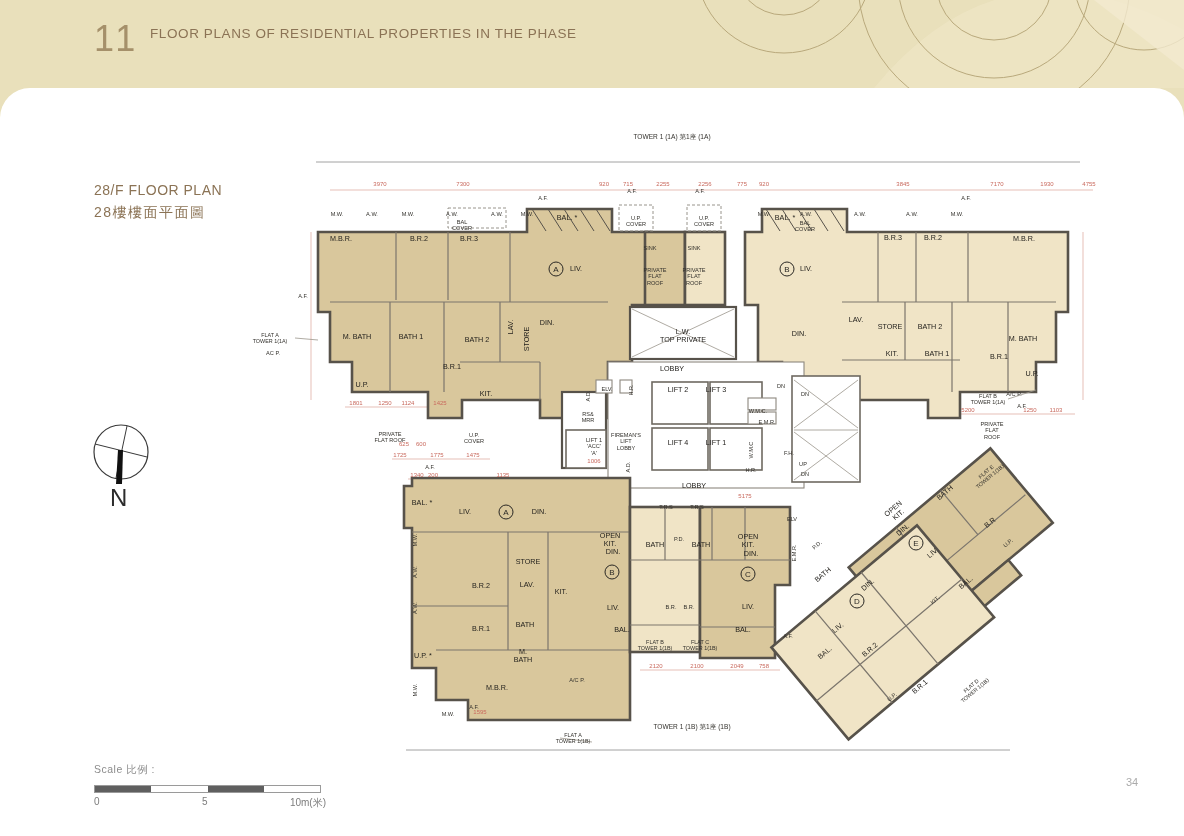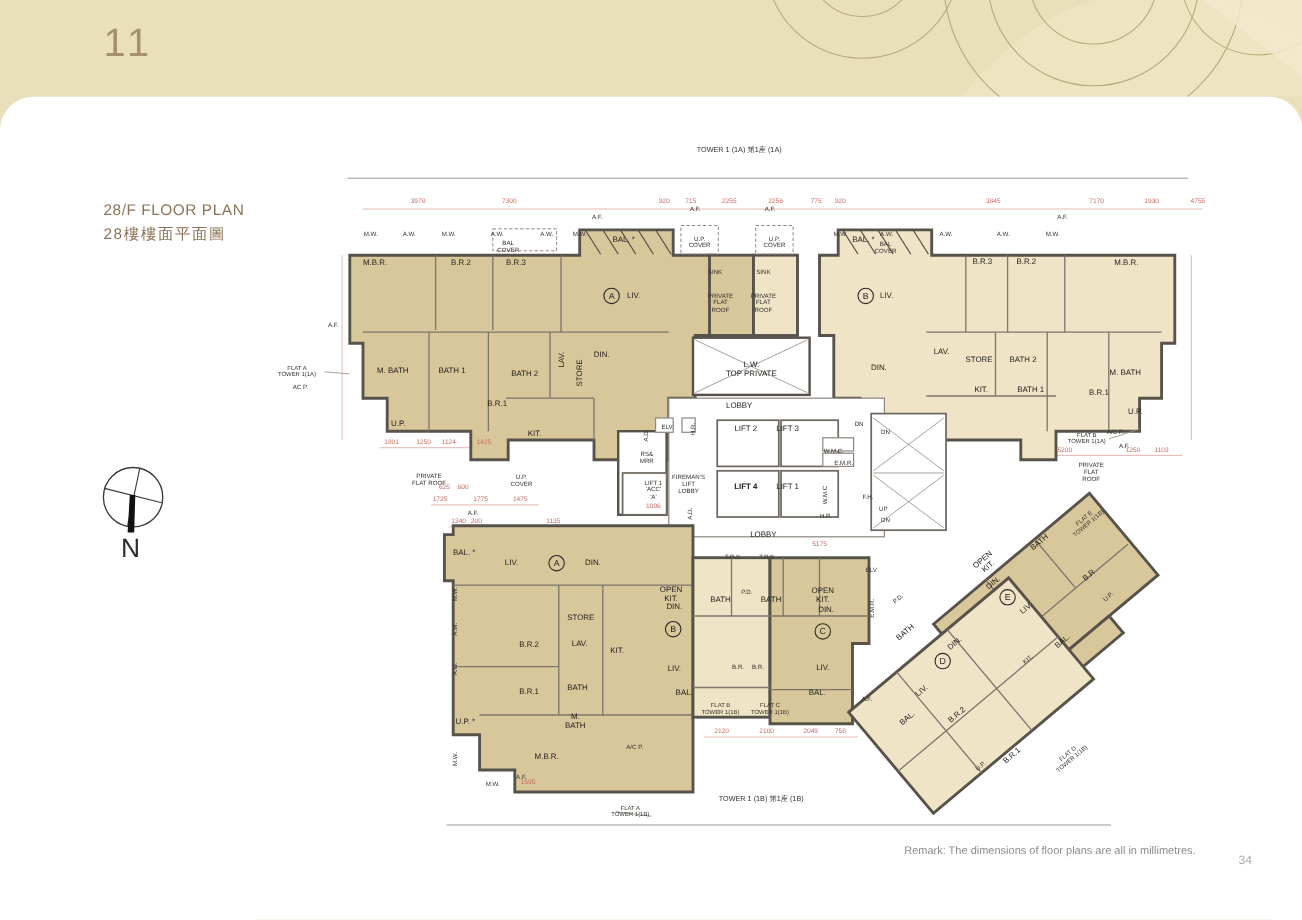--- a/index.html
+++ b/index.html
@@ -68,40 +68,54 @@
       <circle cx="330" cy="-18" r="58" fill="none" stroke="#b9a97c" stroke-width="1"></circle>
       <circle cx="330" cy="-18" r="96" fill="none" stroke="#b9a97c" stroke-width="1"></circle>
       <circle cx="330" cy="-18" r="136" fill="none" stroke="#b9a97c" stroke-width="1"></circle>
       <circle cx="120" cy="-35" r="50" fill="none" stroke="#b9a97c" stroke-width="1"></circle>
       <circle cx="120" cy="-35" r="88" fill="none" stroke="#b9a97c" stroke-width="1"></circle>
       <circle cx="480" cy="-20" r="70" fill="none" stroke="#b9a97c" stroke-width="1"></circle>
       <path d="M430,0 L520,70 L520,0 Z" fill="#f2ead0" opacity="0.8"></path>
     </svg>
     <div class="h-num">11</div>
     <div class="h-titles">
+      <div class="h-en">FLOOR PLANS OF RESIDENTIAL PROPERTIES IN THE PHASE</div>
     </div>
   </div>
 
   <div class="panel">
     <div class="side">
       <div class="fl-en">28/F FLOOR PLAN</div>
       <div class="fl-zh">28樓樓面平面圖</div>
     </div>
 
     <svg class="compass" width="74" height="96" viewBox="0 0 74 96">
       <circle cx="35" cy="38" r="27" fill="none" stroke="#3a3a3a" stroke-width="1.2"></circle>
       <line x1="9" y1="30" x2="61" y2="43" stroke="#3a3a3a" stroke-width="1"></line>
       <line x1="41" y1="12" x2="30" y2="64" stroke="#3a3a3a" stroke-width="1"></line>
       <polygon points="37,36 32,36 30,70 36,70" fill="#111"></polygon>
       <text x="24" y="92" font-size="24" fill="#2c2c2c" font-family="Liberation Sans, sans-serif">N</text>
     </svg>
 
+    <div class="scale">
+      <div class="scale-cap">Scale 比例 :</div>
+      <div class="sbar">
+        <span class="d"></span>
+          <span class="w"></span>
+          <span class="d"></span>
+          <span class="w"></span>
+      </div>
+      <div class="sticks">
+        <span class="t0">0</span>
+        <span class="t5">5</span>
+        <span class="t10">10m(米)</span>
+      </div>
+    </div>
 
     <div class="remark">
-      <div>Remark: The dimensions of floor plans are all in millimetres.</div>
     </div>
     <div class="pgnum">34</div>
   </div>
 
   <svg class="plan" width="1184" height="836" viewBox="0 0 1184 836">
 
     <line class="brk" x1="316" y1="162" x2="1080" y2="162"></line>
     <line class="brk" x1="406" y1="750" x2="1010" y2="750"></line>
 
     <line class="redl" x1="330" y1="190" x2="1093" y2="190"></line>
@@ -222,21 +236,21 @@
 FLAT
 ROOF</div>
       <div class="lbl t" style="left: 694px; top: 276px; transform: translate(-50%, -50%);">PRIVATE
 FLAT
 ROOF</div>
       <div class="lbl" style="left: 683px; top: 336px; transform: translate(-50%, -50%);">L.W.
 TOP PRIVATE</div>
       <div class="lbl" style="left: 672px; top: 369px; transform: translate(-50%, -50%);">LOBBY</div>
       <div class="lbl" style="left: 678px; top: 390px; transform: translate(-50%, -50%);">LIFT 2</div>
       <div class="lbl" style="left: 716px; top: 390px; transform: translate(-50%, -50%);">LIFT 3</div>
-      <div class="lbl" style="left: 678px; top: 443px; transform: translate(-50%, -50%); font-weight: bold;">LIFT 4</div>
+      <div class="lbl" style="left: 678px; top: 443px; transform: translate(-50%, -50%);">LIFT 4</div>
       <div class="lbl" style="left: 716px; top: 443px; transform: translate(-50%, -50%);">LIFT 1</div>
       <div class="lbl t" style="left: 758px; top: 411px; transform: translate(-50%, -50%);">W.M.C.</div>
       <div class="lbl t" style="left: 767px; top: 422px; transform: translate(-50%, -50%);">E.M.R.</div>
       <div class="lbl t" style="left: 751px; top: 450px; transform: translate(-50%, -50%) rotate(-90deg);">W.M.C</div>
       <div class="lbl t" style="left: 751px; top: 470px; transform: translate(-50%, -50%);">H.R.</div>
       <div class="lbl t" style="left: 789px; top: 453px; transform: translate(-50%, -50%);">F.H.</div>
       <div class="lbl t" style="left: 803px; top: 464px; transform: translate(-50%, -50%);">UP</div>
       <div class="lbl t" style="left: 805px; top: 474px; transform: translate(-50%, -50%);">DN</div>
       <div class="lbl t" style="left: 781px; top: 386px; transform: translate(-50%, -50%);">DN</div>
       <div class="lbl t" style="left: 805px; top: 394px; transform: translate(-50%, -50%);">DN</div>

